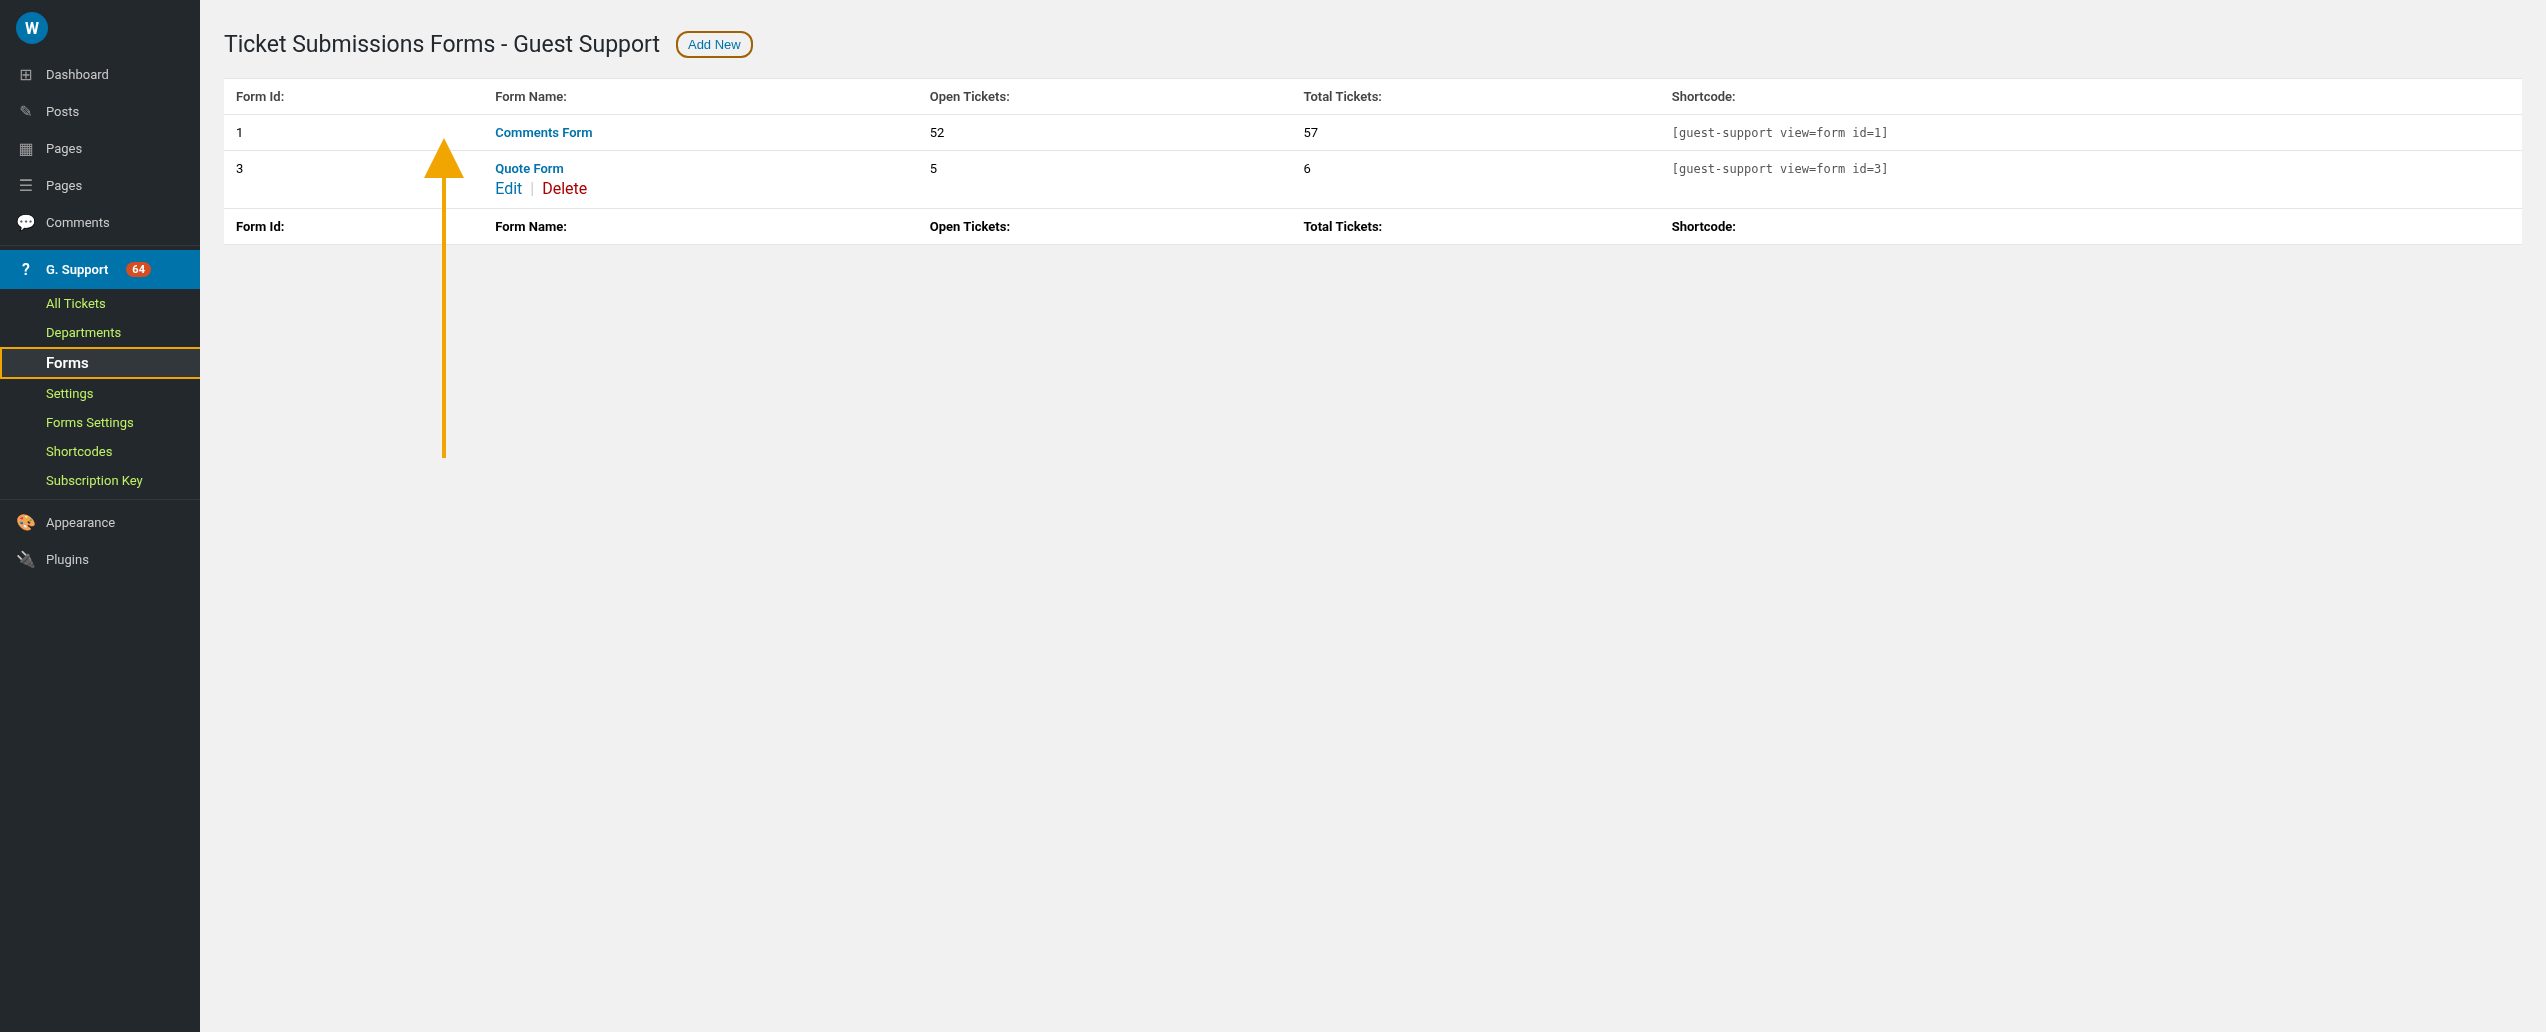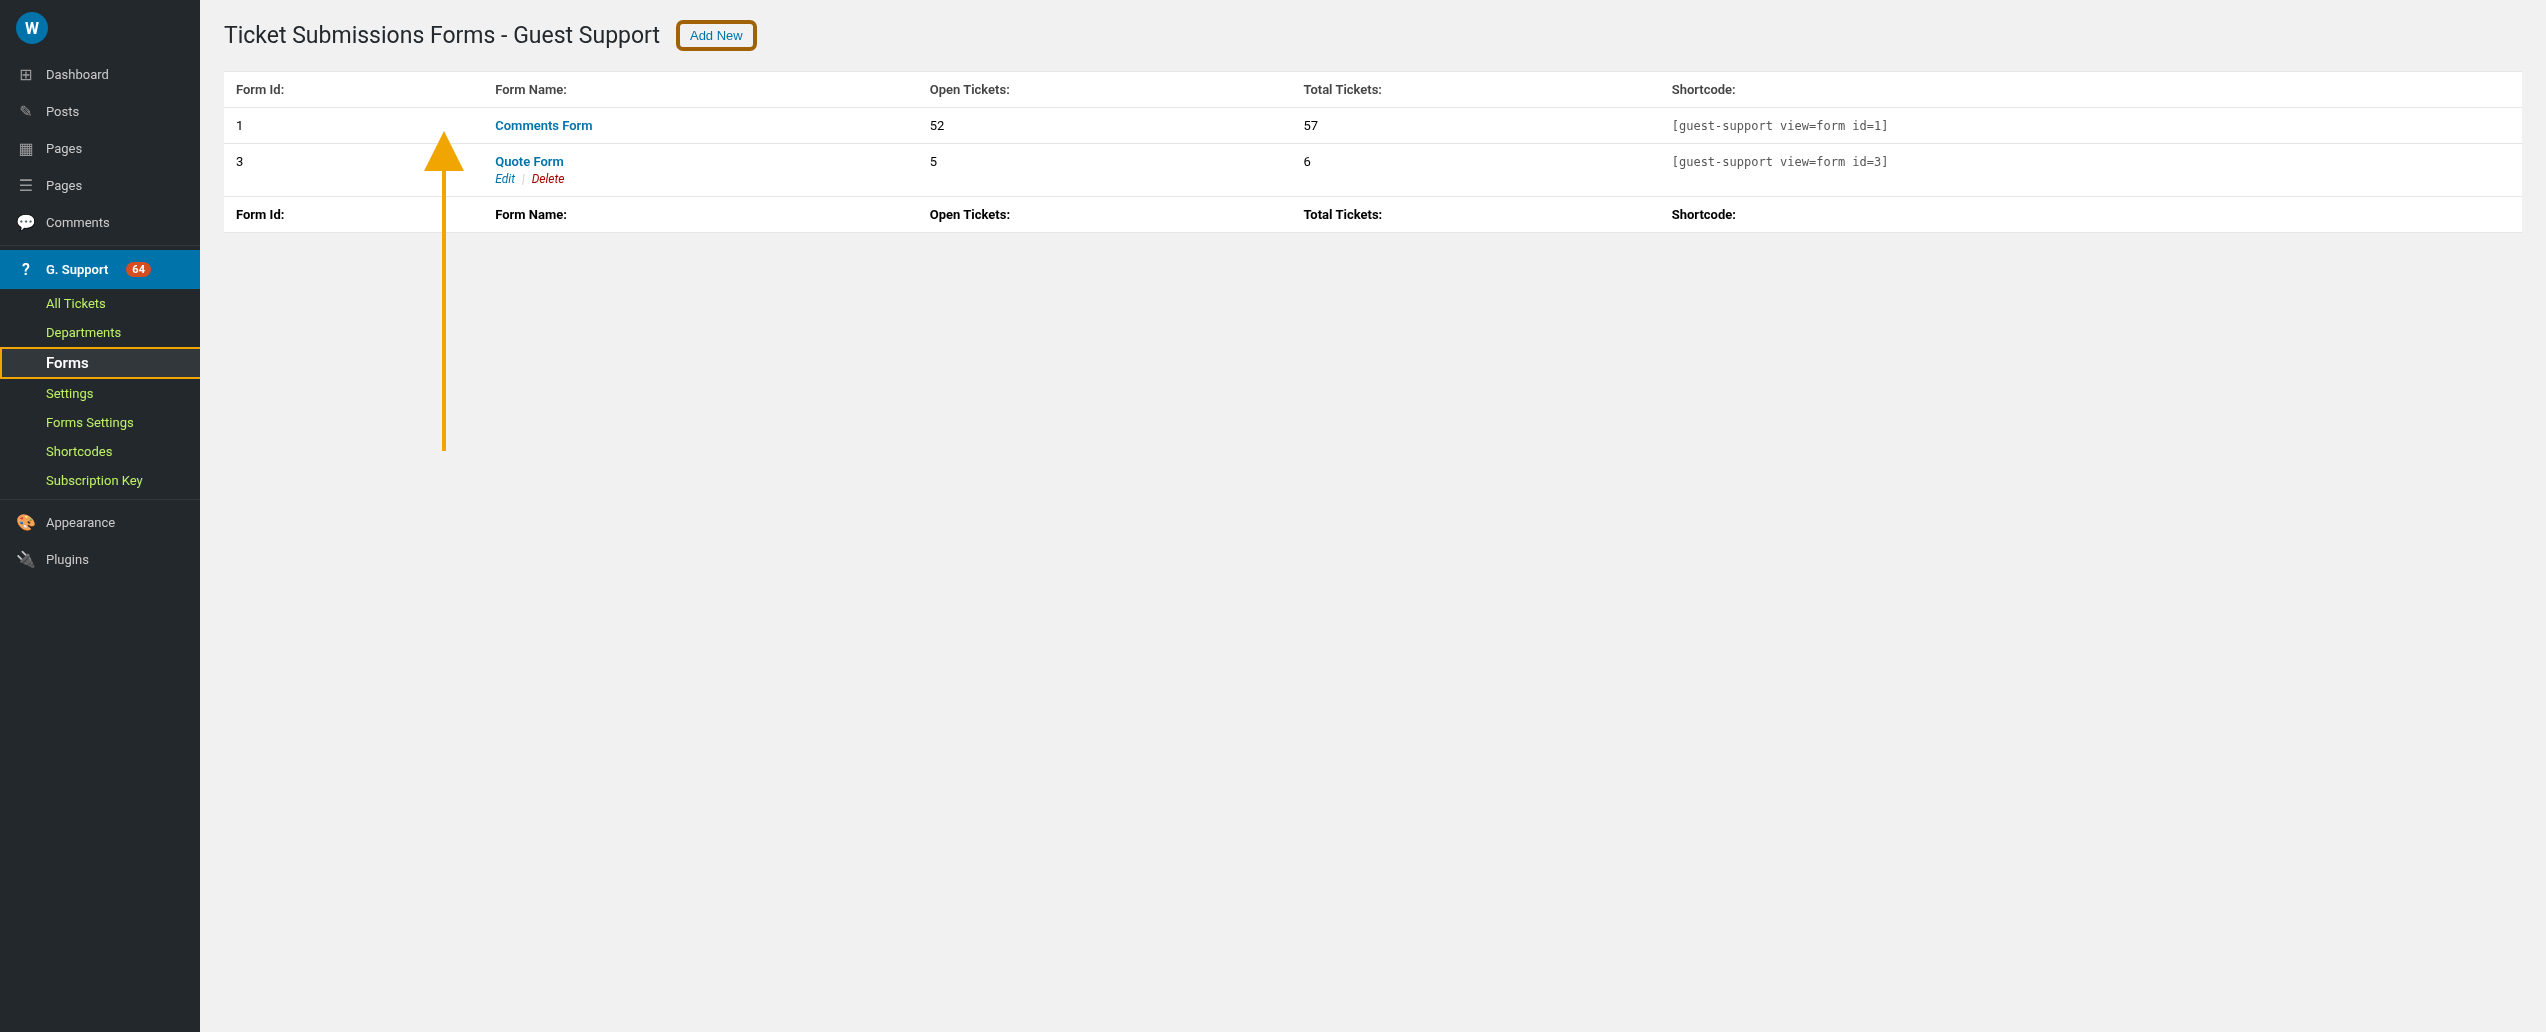--- a/index.html
+++ b/index.html
@@ -70,39 +70,39 @@
       cursor: pointer;
       font-size: 13px;
     }
     .sidebar-divider { height: 1px; background: #32373c; margin: 4px 0; }
 
     
     #main {
       flex: 1;
       background: #f1f1f1;
       overflow-y: auto;
-      padding: 20px 24px;
+      padding: 31px 24px;
     }
     .page-header {
       display: flex;
       align-items: center;
       gap: 16px;
       margin-bottom: 20px;
     }
     .page-title {
       font-size: 23px;
       font-weight: 400;
       color: #23282d;
     }
     .add-new-btn {
-      border: 4px solid #a16207;
+      border: 2px solid #a16207;
       color: #0073aa;
       background: transparent;
       padding: 4px 10px;
-      border-radius: 7px;
+      border-radius: 12px;
       cursor: pointer;
       font-size: 13px;
     }
 
     
     .wp-table {
       width: 100%;
       border-collapse: collapse;
       background: white;
     }
@@ -111,21 +111,21 @@
       padding: 10px 12px;
       text-align: left;
       vertical-align: top;
     }
     .wp-table thead th {
       font-weight: 600;
       color: #444;
       border-top: 1px solid #e5e5e5;
     }
     .wp-table .form-link { color: #0073aa; text-decoration: none; font-weight: 600; }
-    .row-actions { font-size: 12px; margin-top: 3px; font-style: italic; }
+    .row-actions { font-size: 16px; margin-top: 3px; }
     .row-actions a { color: #0073aa; text-decoration: none; }
     .row-actions .delete-link { color: #a00; }
     .row-actions .sep { color: #ccc; margin: 0 4px; }
     .shortcode-text { font-family: monospace; font-size: 12px; color: #555; }
 
     
     .annotation-container {
       position: relative;
     }
     .arrow-svg {

